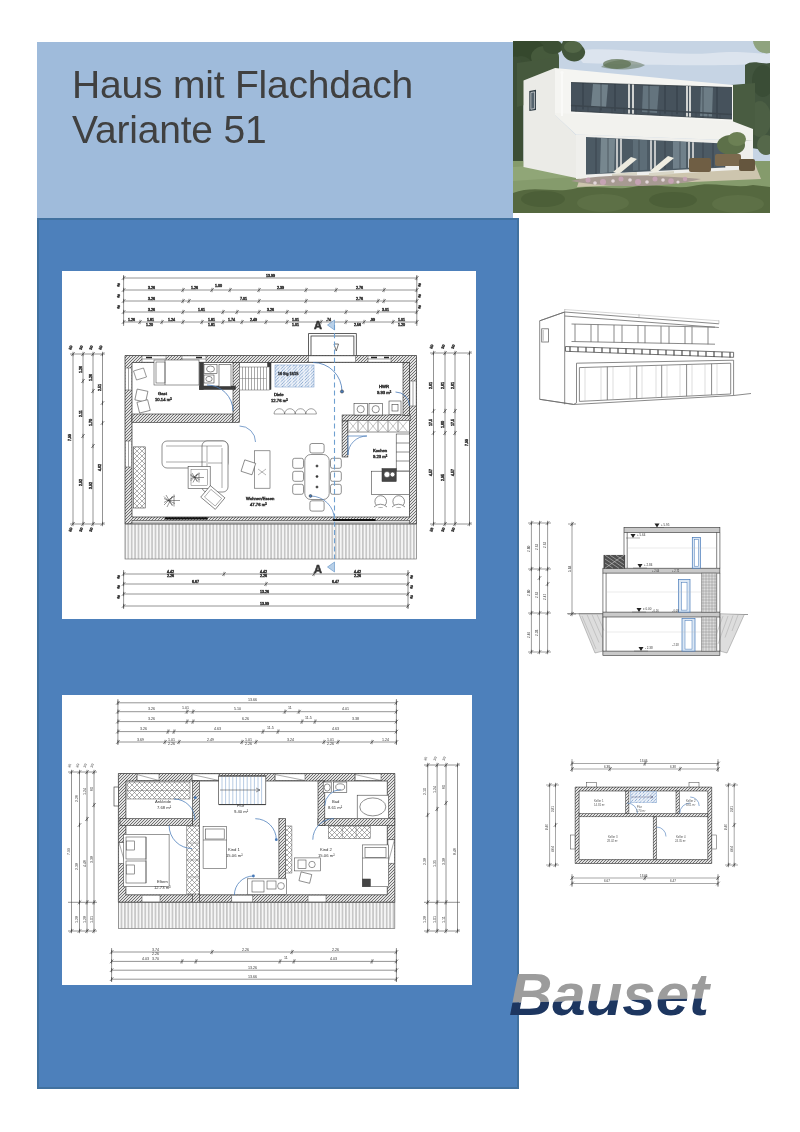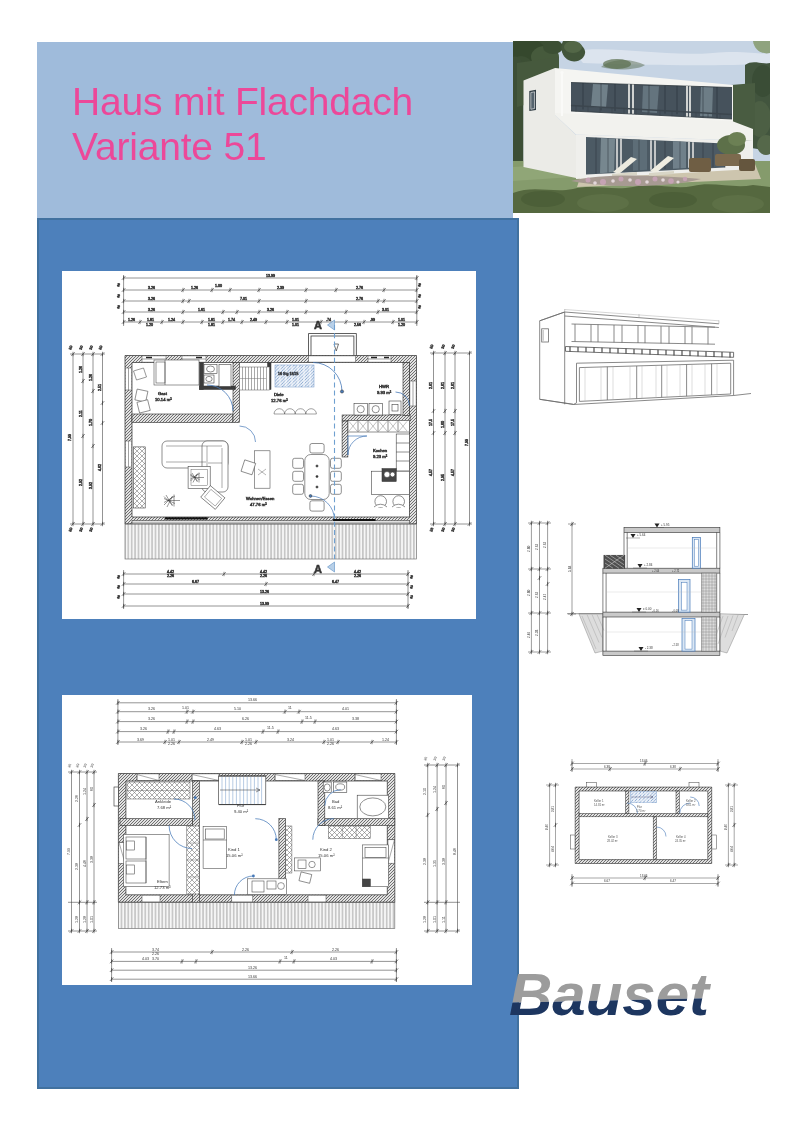--- a/index.html
+++ b/index.html
@@ -32,21 +32,21 @@
 <g id="tick">
   <path d="M0,-2.2 V2.2 M-1.8,1.8 L1.8,-1.8" stroke="#333" stroke-width="0.6" fill="none"></path>
 </g>
 </defs>
 </svg>
 
 <div class="abs" style="left:37px;top:42px;width:476px;height:176px;background:#9fbbdb"></div>
 
 <div class="abs" style="left:37px;top:218px;width:482px;height:871px;background:#4d80bb;box-shadow:inset 0 0 0 2px #41719f"></div>
 
-<div class="abs" style="left:72px;top:79px;width:440px;color:#ec4899;font-size:39px;line-height:45px;letter-spacing:-0.2px">Haus mit Flachdach<br>Variante 51</div>
+<div class="abs" style="left:72px;top:62px;width:440px;color:#404040;font-size:39px;line-height:45px;letter-spacing:-0.2px">Haus mit Flachdach<br>Variante 51</div>
 
 <svg class="abs" style="left:513px;top:41px" width="257" height="172" viewBox="0 0 257 172">
 <rect width="257" height="172" fill="#c6d4e4"></rect>
 <path d="M60,10 C100,4 150,16 200,12 C230,9 248,14 257,12 L257,22 C210,26 130,24 70,22 Z" fill="#eef1f5" opacity="0.55"></path>
 
 <path d="M0,0 L44,0 C46,10 42,22 34,28 C24,34 10,30 4,24 L0,22 Z" fill="#3c4f34"></path>
 <ellipse cx="14" cy="9" rx="18" ry="11" fill="#35482d"></ellipse>
 <ellipse cx="32" cy="16" rx="14" ry="11" fill="#465a3c"></ellipse>
 <ellipse cx="8" cy="24" rx="11" ry="9" fill="#3c4f34"></ellipse>
 <ellipse cx="40" cy="6" rx="10" ry="7" fill="#3c4f34"></ellipse>

